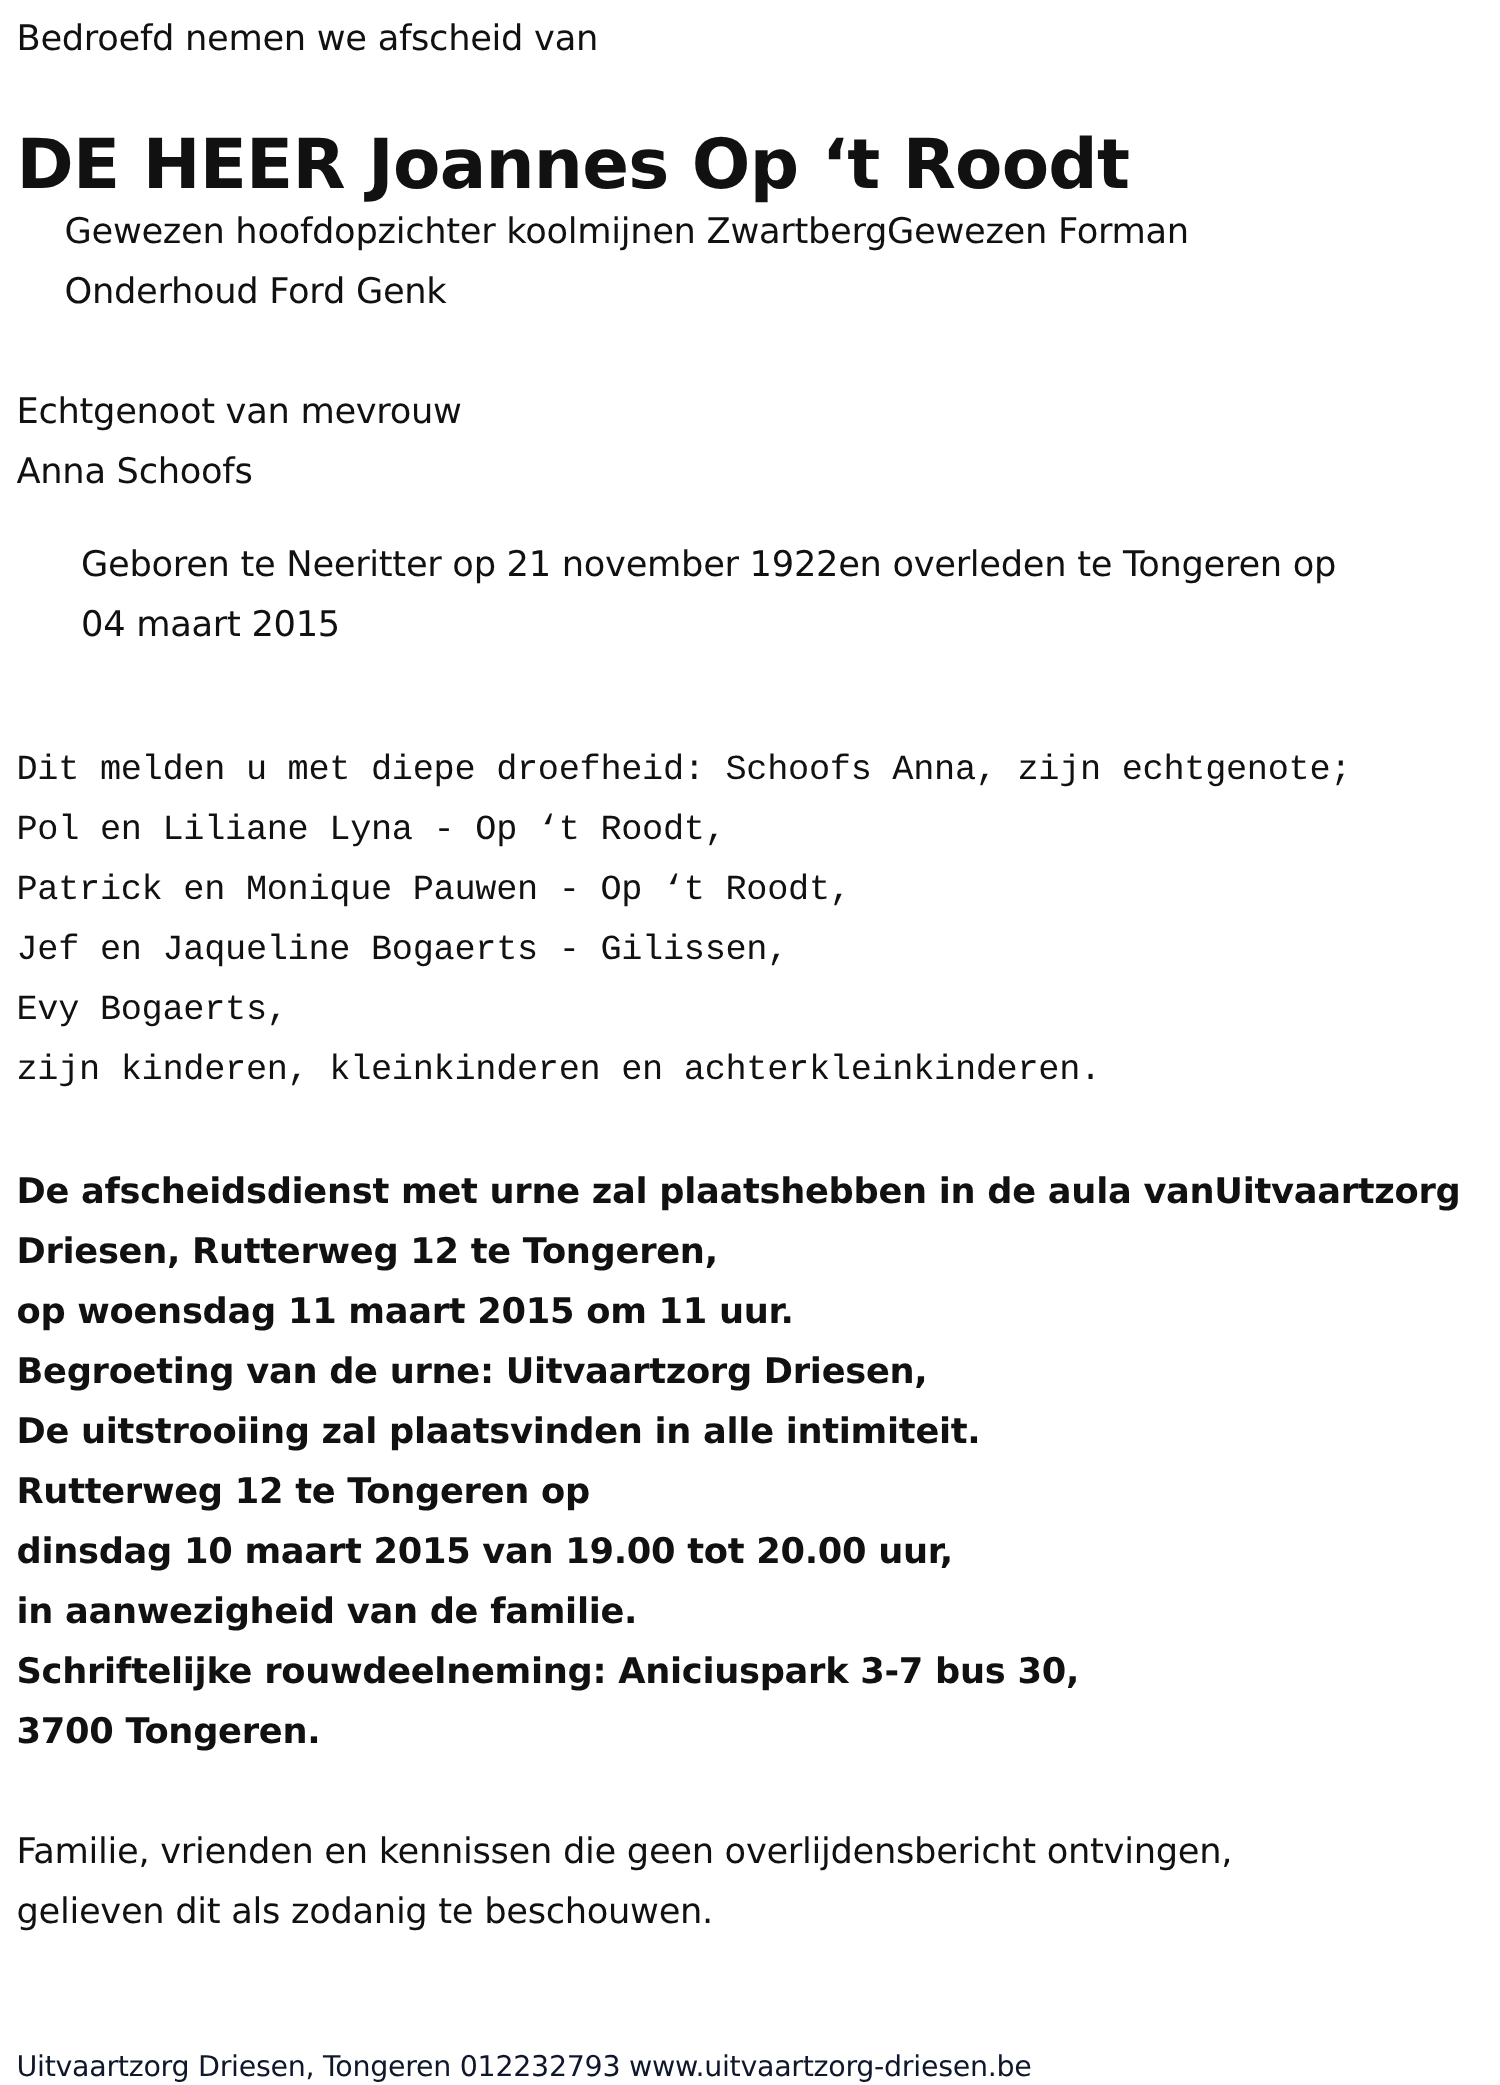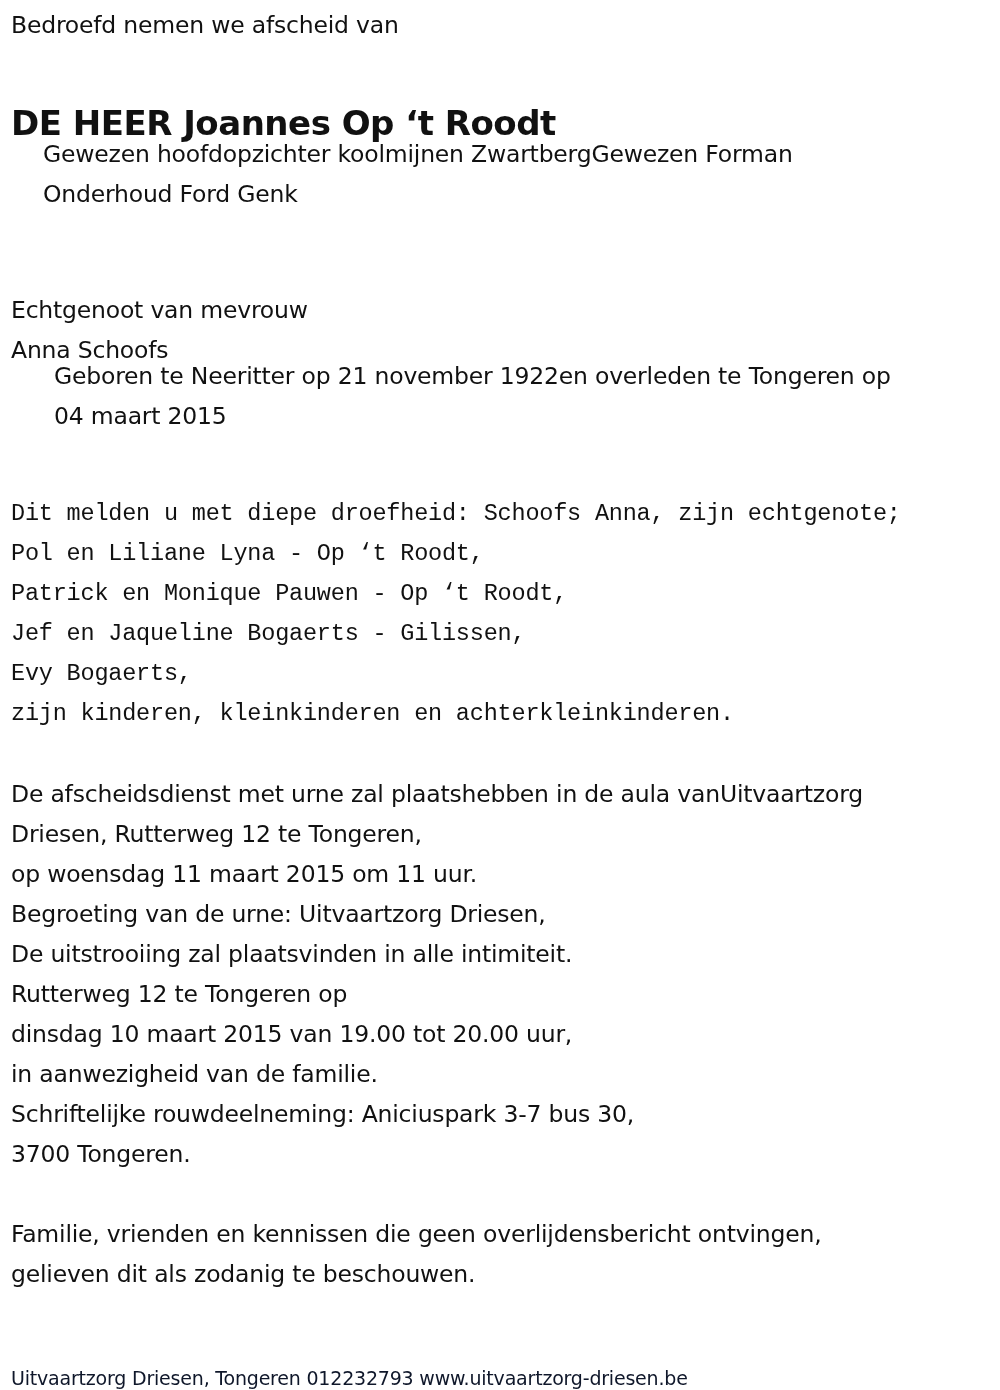--- a/index.html
+++ b/index.html
@@ -26,22 +26,22 @@
       line-height: 40px;
       white-space: nowrap;
       letter-spacing: -0.2px;
     }
     .intro {
       position: absolute;
       top: 5px;
     }
     .title {
       position: absolute;
-      top: 98px;
-      font-size: 34px;
+      top: 84px;
+      font-size: 46px;
       font-weight: bold;
       line-height: 50px;
       letter-spacing: -0.5px;
       white-space: nowrap;
     }
     .block {
       position: absolute;
       left: 0;
     }
     .footer {
@@ -61,40 +61,40 @@
 
   <div class="line intro">Bedroefd nemen we afscheid van</div>
 
   <div class="title">DE HEER Joannes Op ‘t Roodt</div>
 
   <div class="block" style="top:134px;margin-left:32px;">
     <div class="line">Gewezen hoofdopzichter koolmijnen ZwartbergGewezen Forman</div>
     <div class="line">Onderhoud Ford Genk</div>
   </div>
 
-  <div class="block" style="top:254px;margin-top:36px;">
+  <div class="block" style="top:254px;">
     <div class="line">Echtgenoot van mevrouw</div>
     <div class="line">Anna Schoofs</div>
   </div>
 
   <div class="block" style="top:356px;margin-left:43px;">
     <div class="line">Geboren te Neeritter op 21 november 1922en overleden te Tongeren op</div>
     <div class="line">04 maart 2015</div>
   </div>
 
   <div class="block" style="top:494px;font-family:Liberation Mono, monospace;">
     <div class="line">Dit melden u met diepe droefheid: Schoofs Anna, zijn echtgenote;</div>
     <div class="line">Pol en Liliane Lyna - Op ‘t Roodt,</div>
     <div class="line">Patrick en Monique Pauwen - Op ‘t Roodt,</div>
     <div class="line">Jef en Jaqueline Bogaerts - Gilissen,</div>
     <div class="line">Evy Bogaerts,</div>
     <div class="line">zijn kinderen, kleinkinderen en achterkleinkinderen.</div>
   </div>
 
-  <div class="block" style="top:774px;">
+  <div class="block" style="top:774px;font-weight:bold;">
     <div class="line">De afscheidsdienst met urne zal plaatshebben in de aula vanUitvaartzorg</div>
     <div class="line">Driesen, Rutterweg 12 te Tongeren,</div>
     <div class="line">op woensdag 11 maart 2015 om 11 uur.</div>
     <div class="line">Begroeting van de urne: Uitvaartzorg Driesen,</div>
     <div class="line">De uitstrooiing zal plaatsvinden in alle intimiteit.</div>
     <div class="line">Rutterweg 12 te Tongeren op</div>
     <div class="line">dinsdag 10 maart 2015 van 19.00 tot 20.00 uur,</div>
     <div class="line">in aanwezigheid van de familie.</div>
     <div class="line">Schriftelijke rouwdeelneming: Aniciuspark 3-7 bus 30,</div>
     <div class="line">3700 Tongeren.</div>

